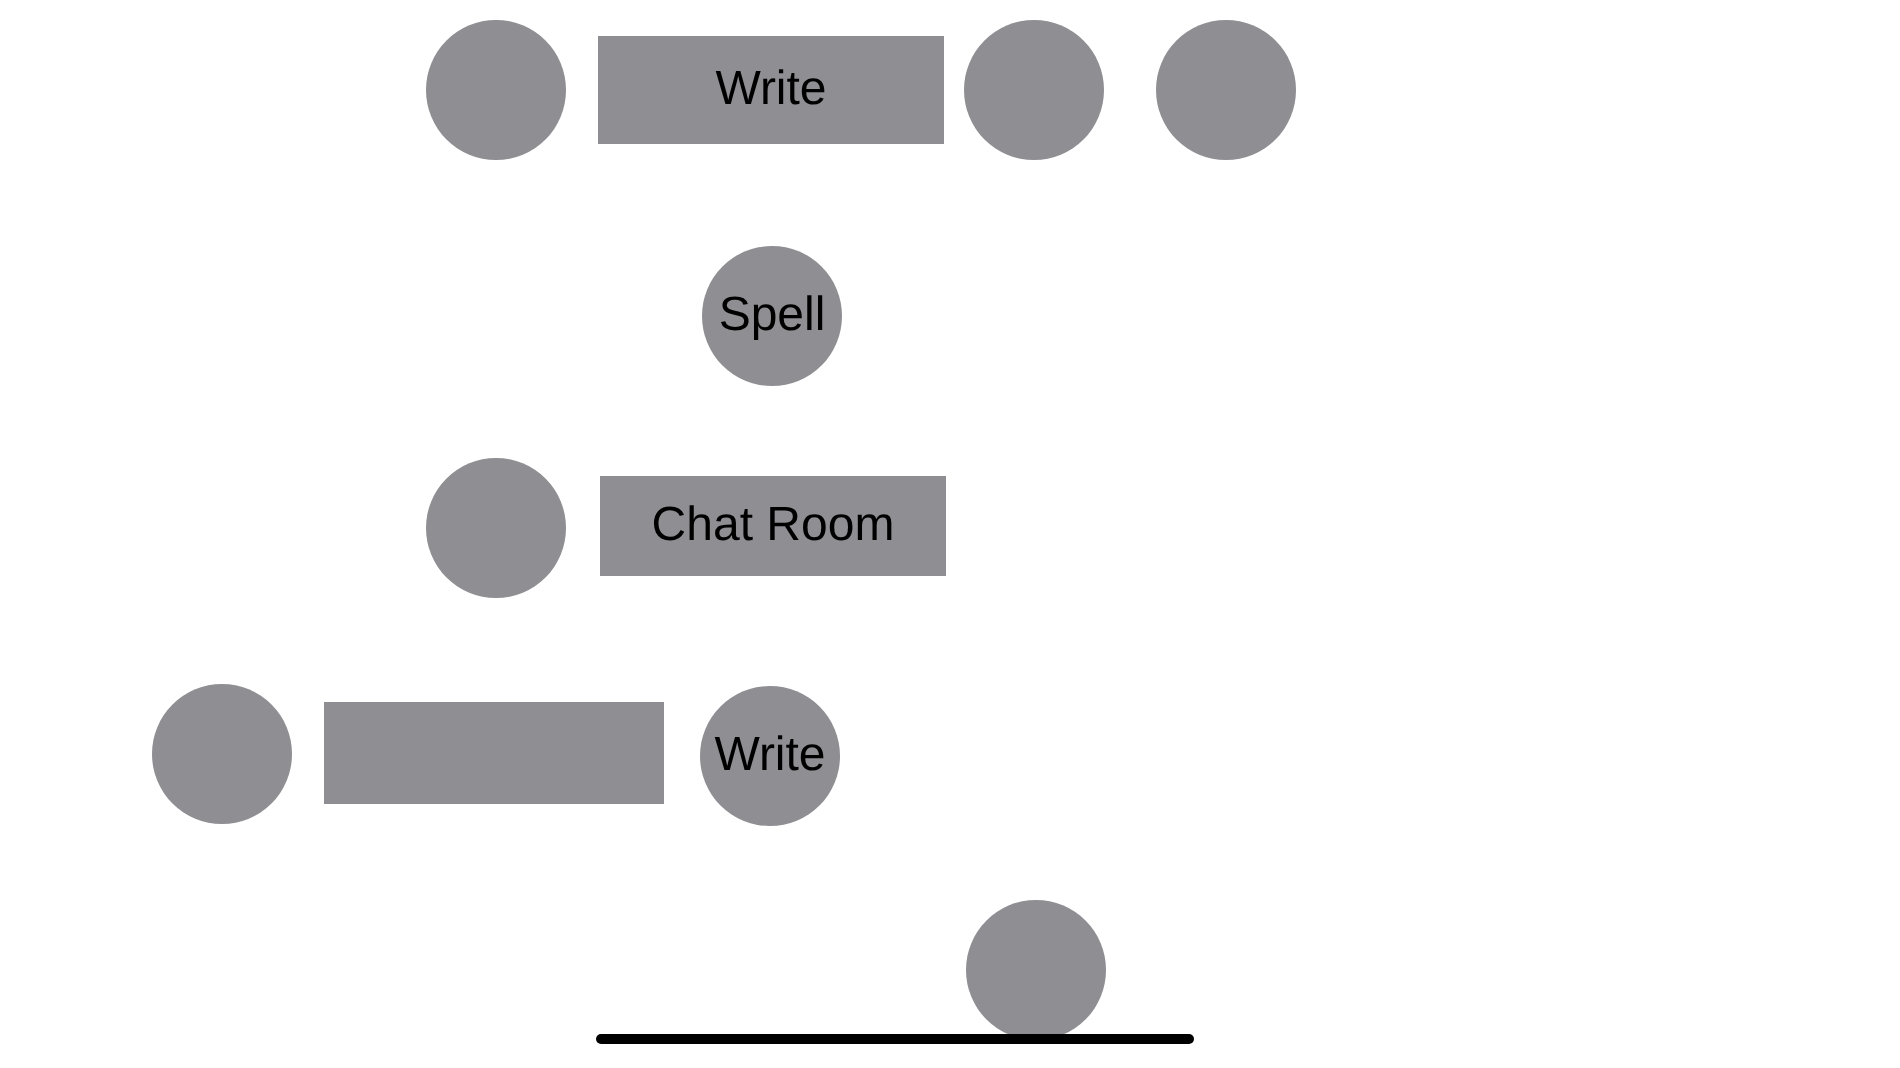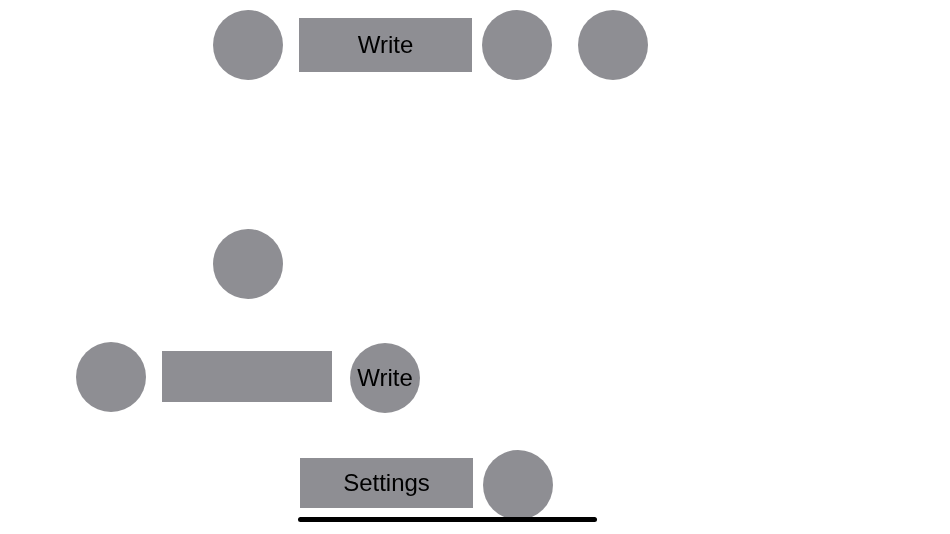--- a/index.html
+++ b/index.html
@@ -73,28 +73,31 @@
 
 <div class="canvas">
 
   <div class="shape circle c-write-left"></div>
   <div class="shape r-write">
     <span class="label">Write</span>
   </div>
   <div class="shape circle c-write-mid"></div>
   <div class="shape circle c-write-right"></div>
 
+  <div class="shape circle c-spell">
+    <span class="label">Spell</span>
+  </div>
 
   <div class="shape circle c-chat-left"></div>
+  <div class="shape r-chat">
+    <span class="label">Chat Room</span>
+  </div>
 
   <div class="shape circle c-list-left"></div>
   <div class="shape r-list-blank"></div>
   <div class="shape circle c-list">
     <span class="label">Write</span>
   </div>
 
-  <div class="shape r-settings">
-    <span class="label">Settings</span>
-  </div>
   <div class="shape circle c-settings"></div>
   <div class="underline u-settings"></div>
 
 </div>
 
 </body></html>

